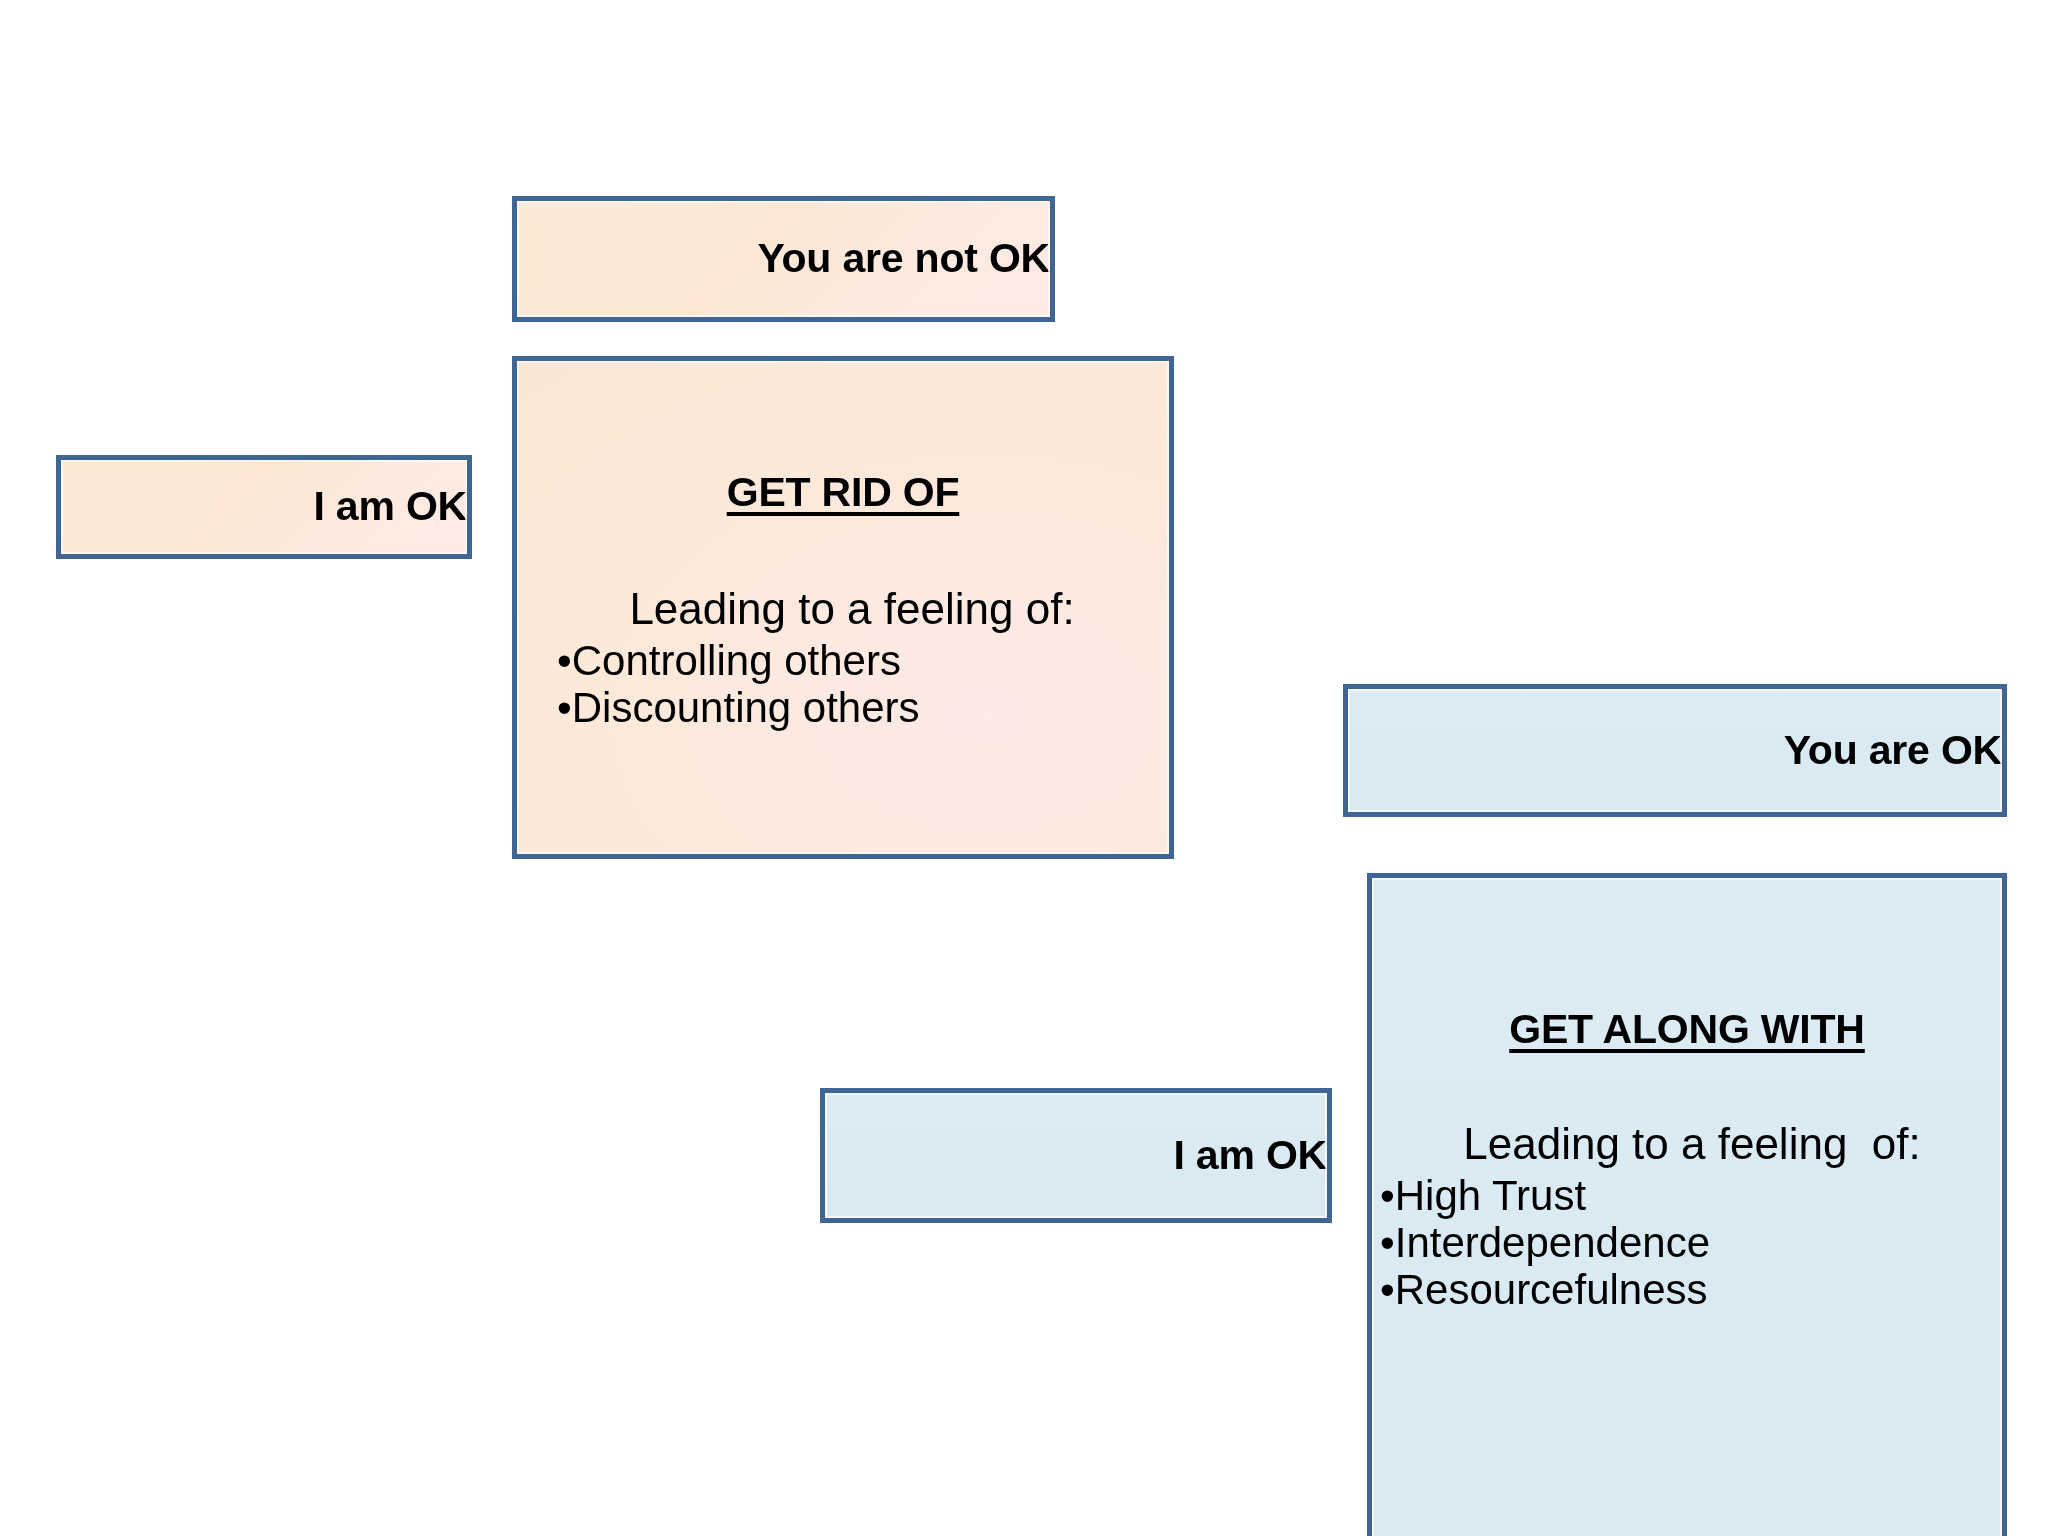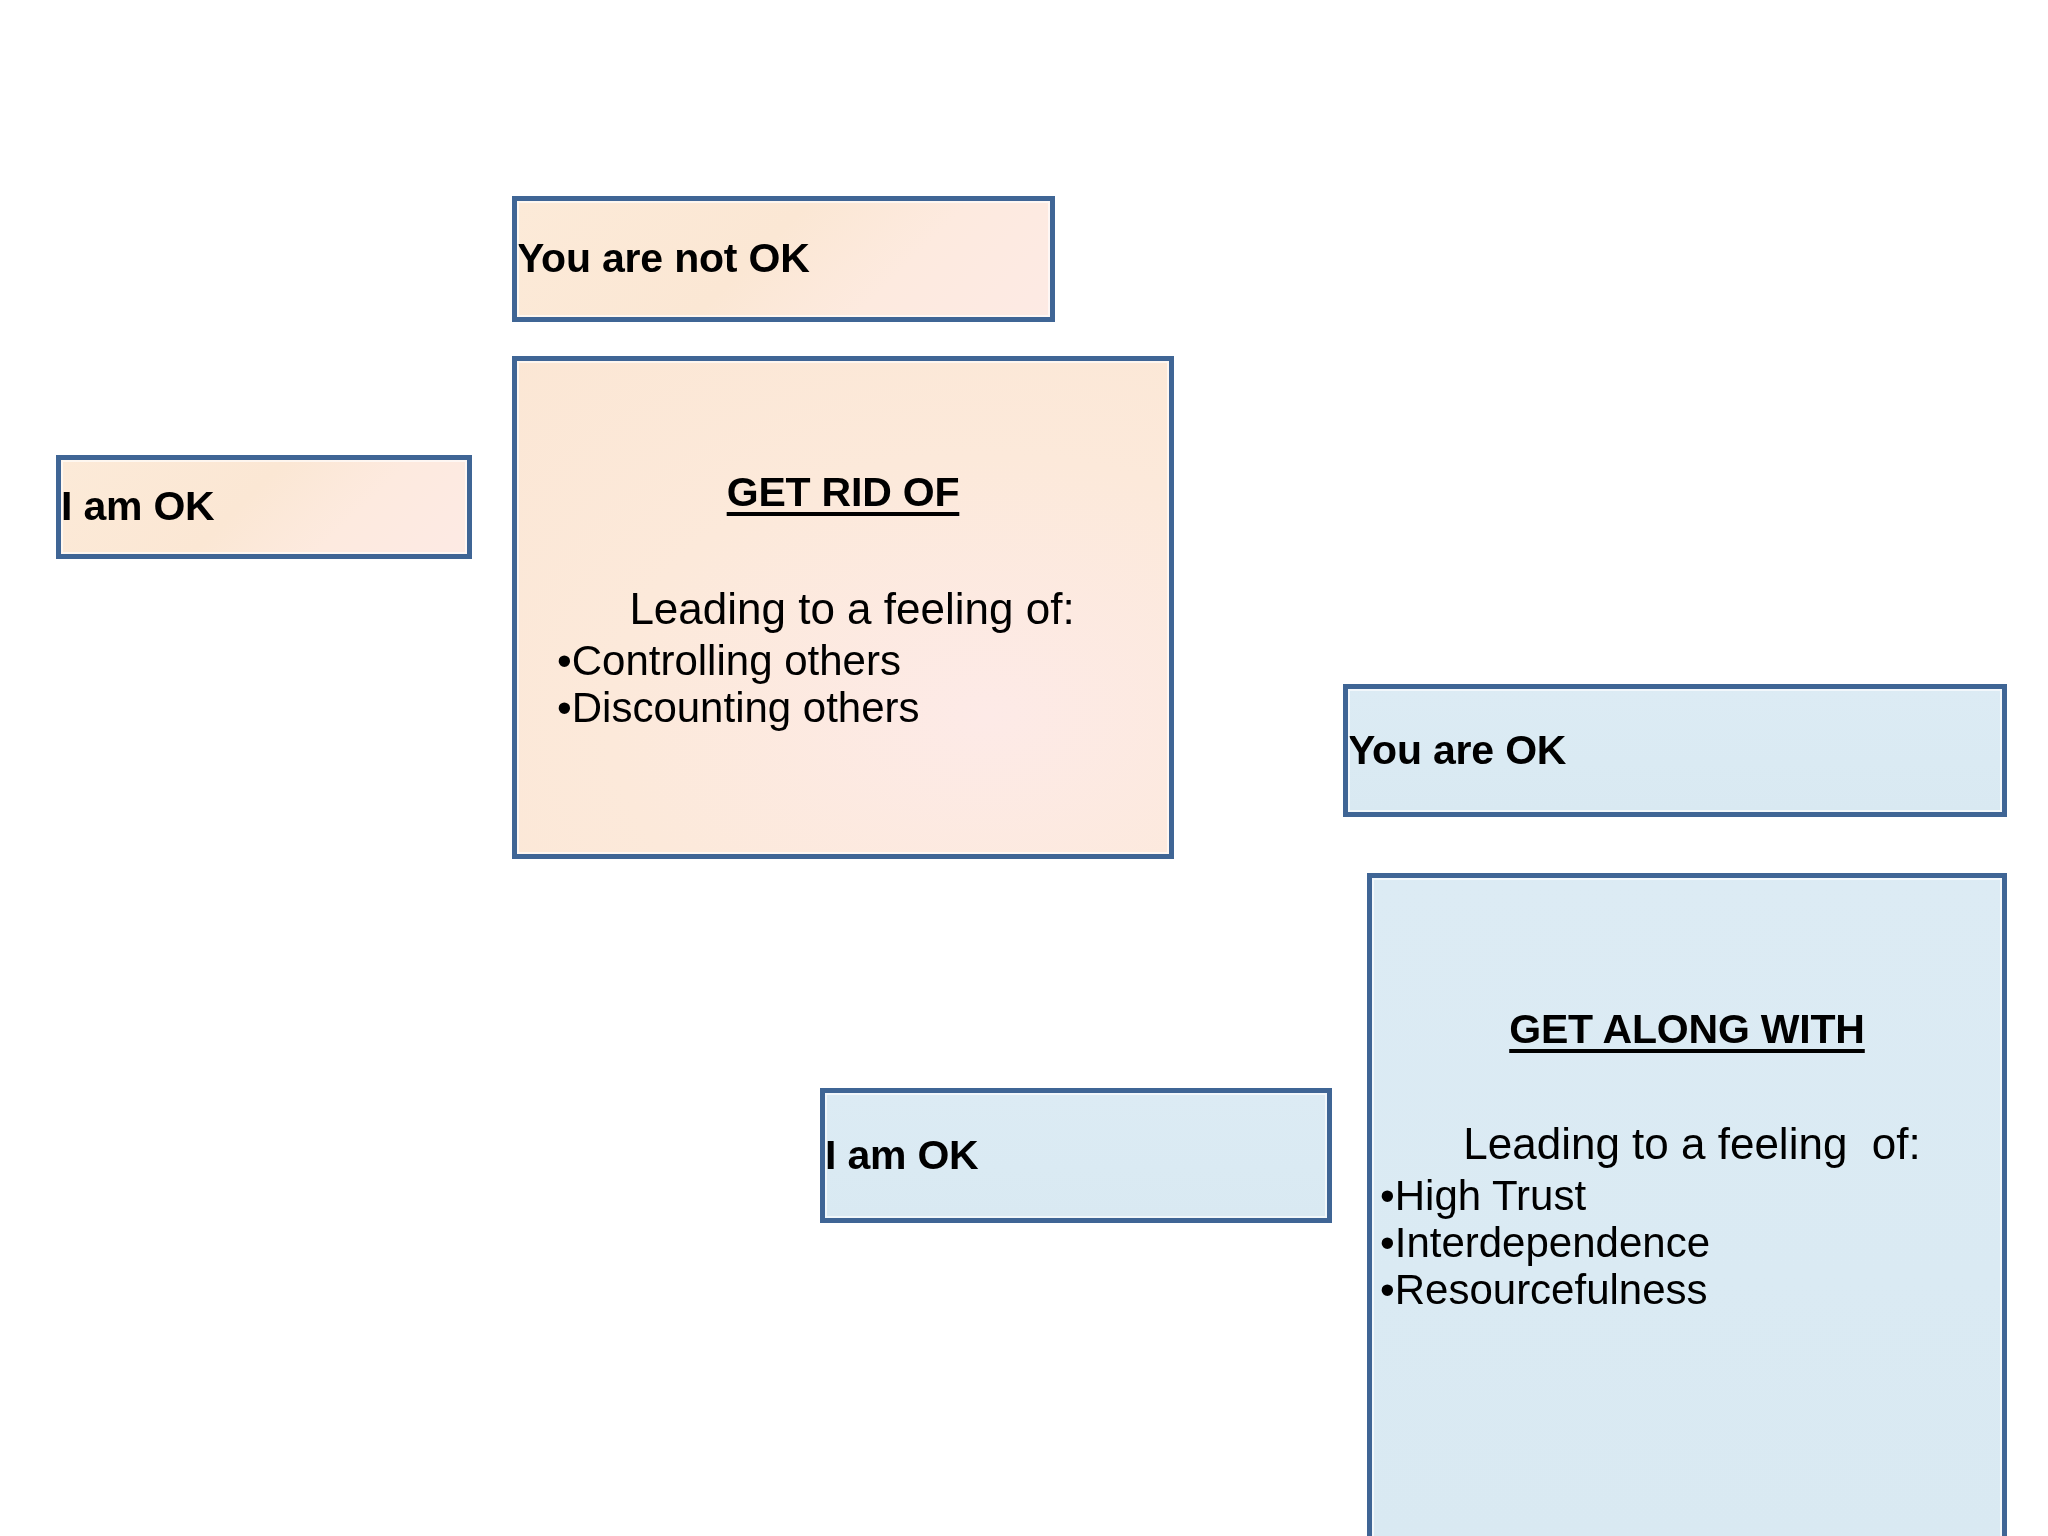--- a/index.html
+++ b/index.html
@@ -47,21 +47,21 @@
     background: radial-gradient(120% 110% at 72% 72%, #fdeae7 0%, #fce9da 48%, #fbe6d3 100%);
   }
   .blue {
     background: linear-gradient(180deg, #dcebf4 0%, #daeaf3 60%, #d9e9f2 100%);
   }
 
   
   .label-box {
     display: flex;
     align-items: center;
-    justify-content: flex-start;
+    justify-content: flex-end;
   }
   .label-box .label-text {
     font-weight: bold;
     font-size: 41px;
     line-height: 1.1;
     letter-spacing: -0.2px;
     text-align: center;
   }
 
   

